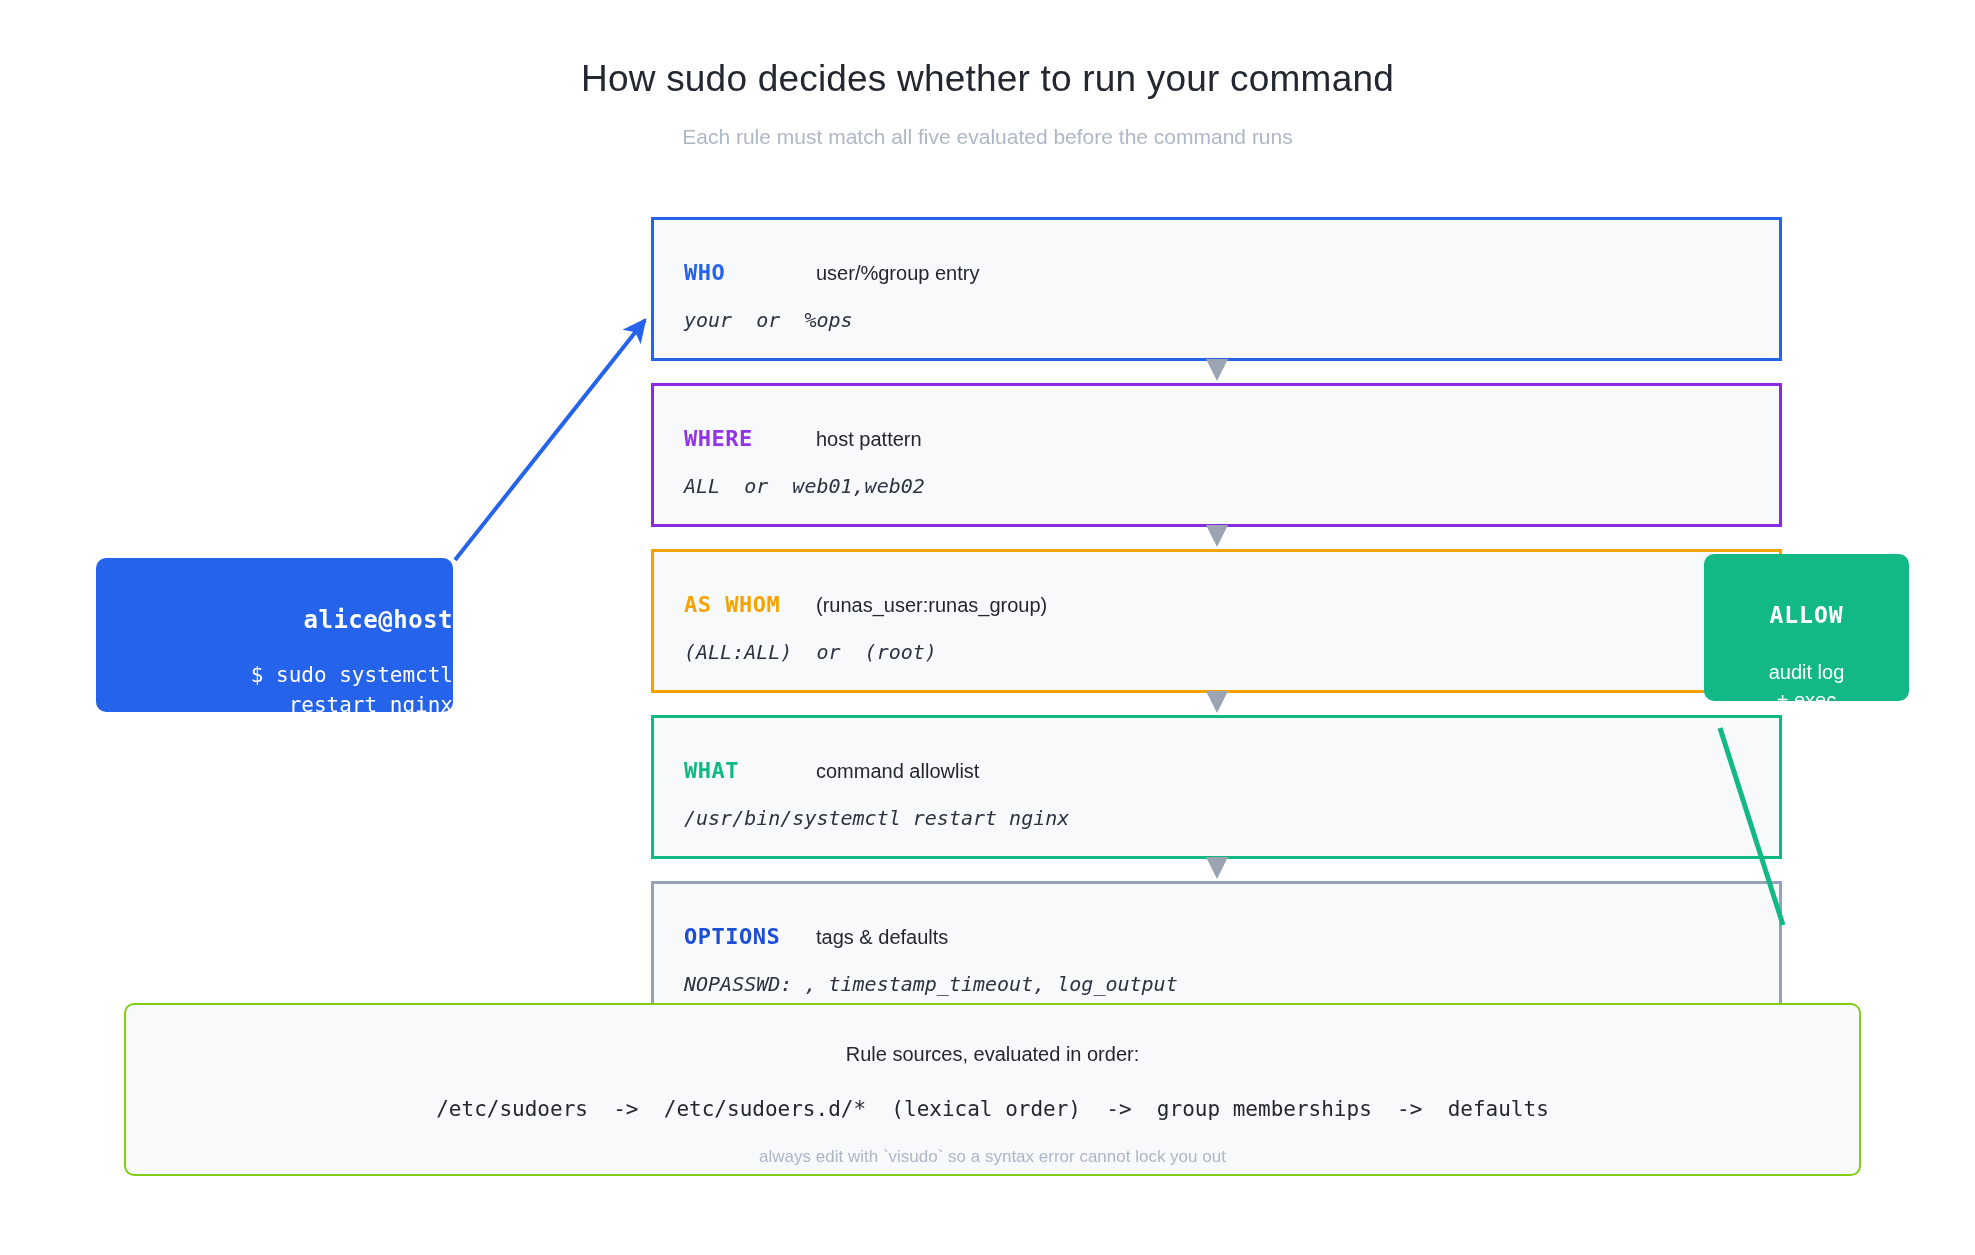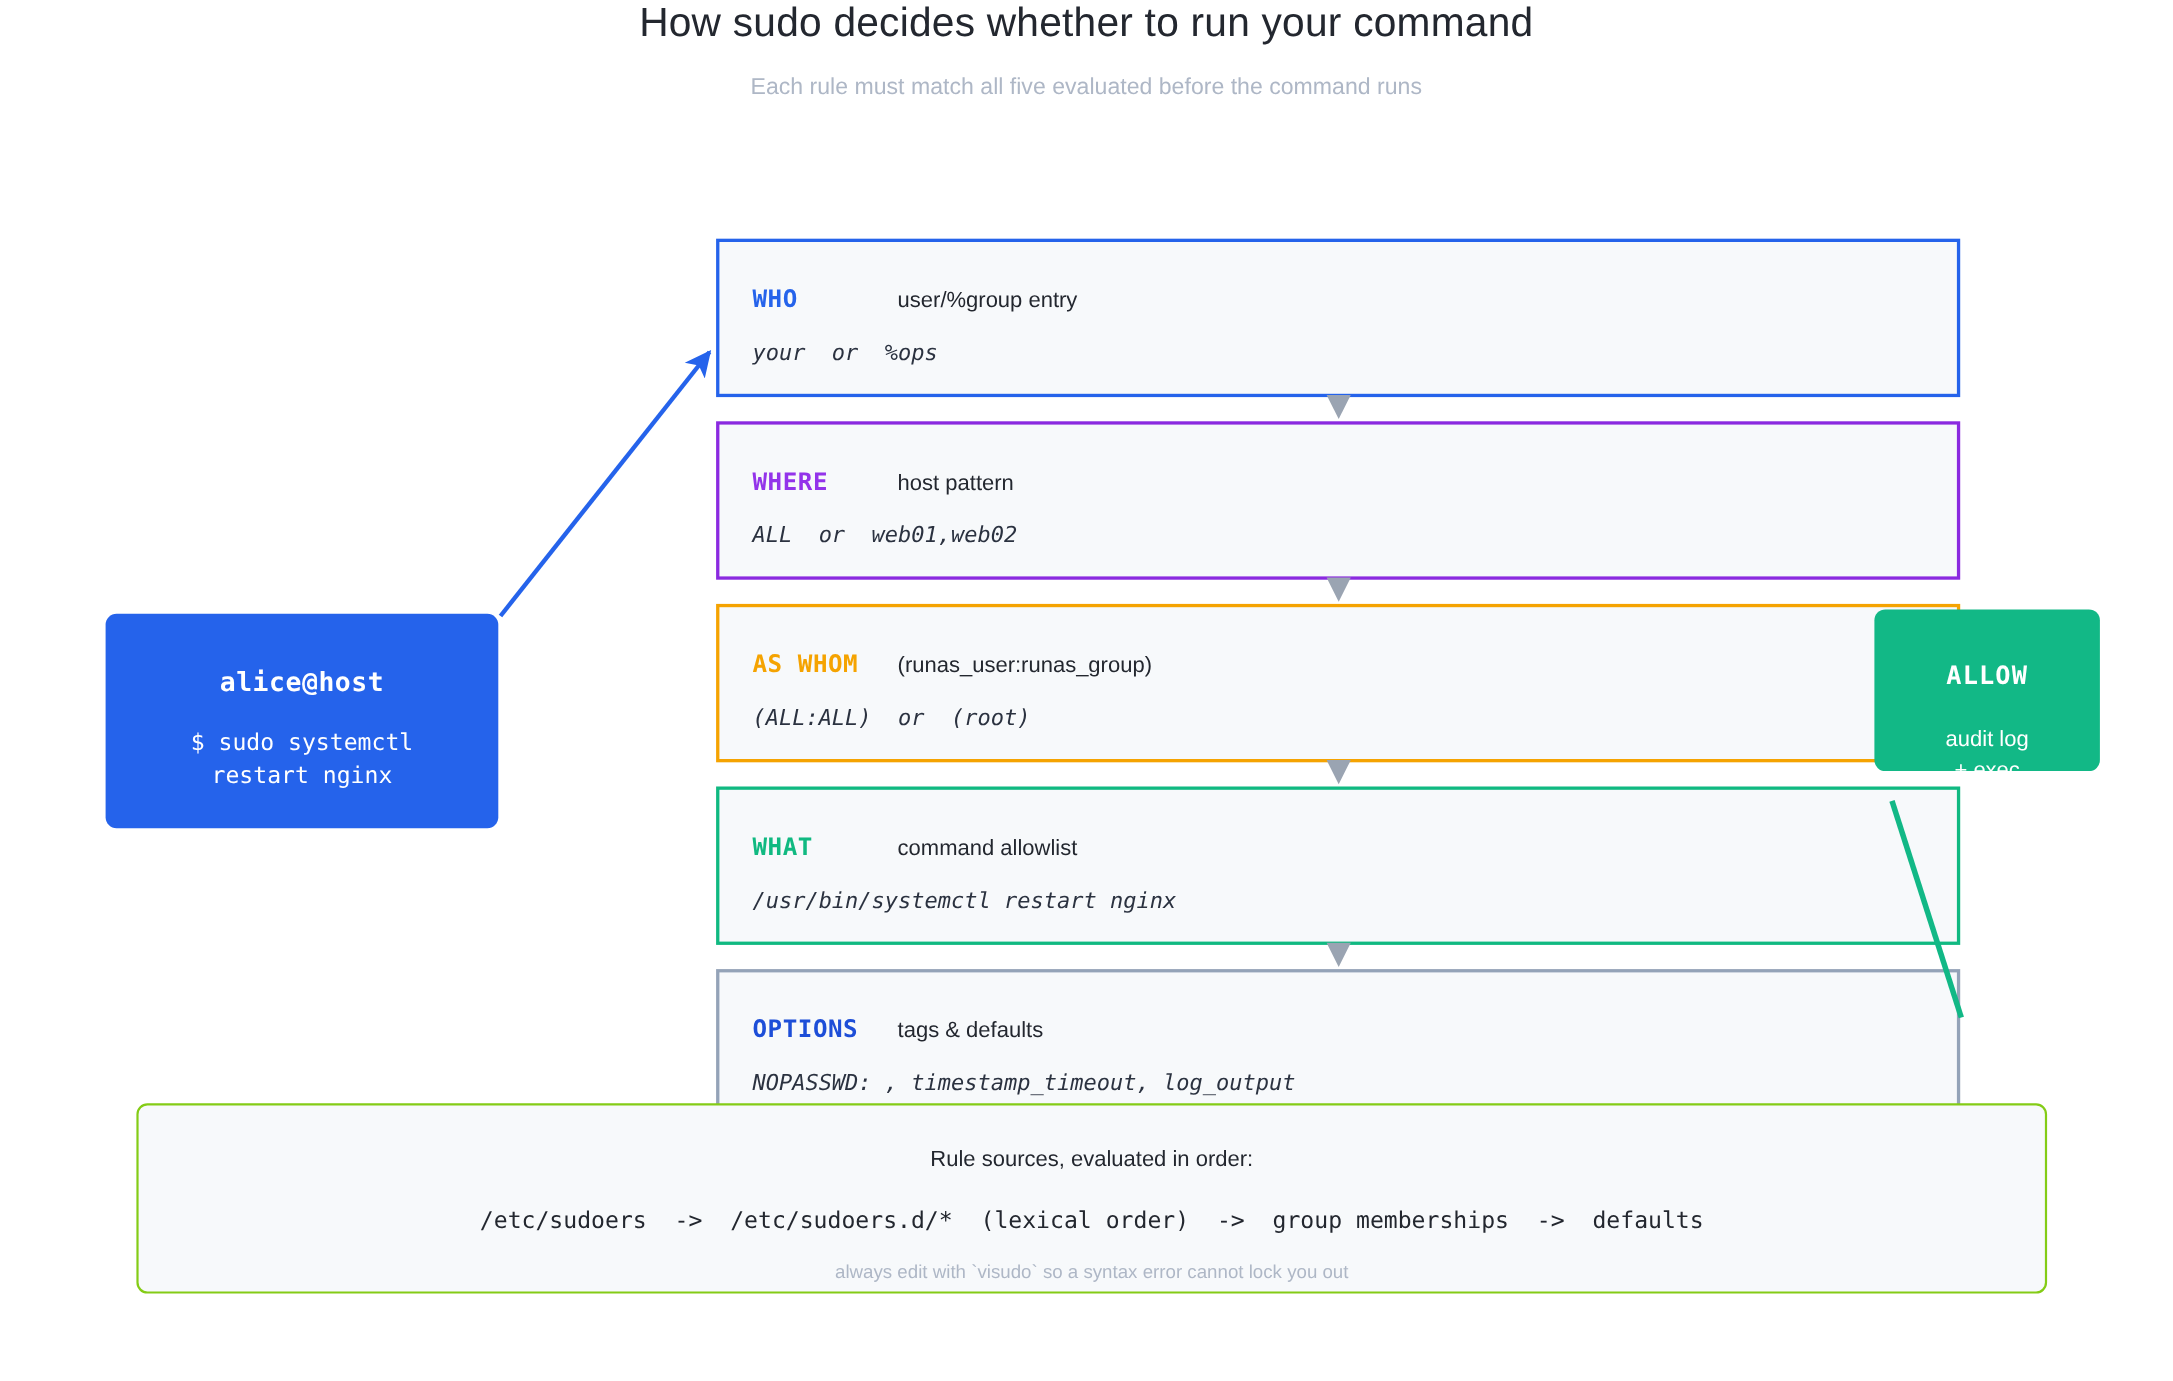--- a/index.html
+++ b/index.html
@@ -19,20 +19,21 @@
   
   #header {
     position: absolute;
     left: 0;
     top: 0;
     width: 1975px;
     text-align: center;
   }
   #page-title {
     margin: 0;
+    padding-top: 58px;
     font-size: 37px;
     font-weight: 400;
     letter-spacing: 0.2px;
     color: #23272f;
   }
   #page-subtitle {
     margin: 0;
     padding-top: 25px;
     font-size: 21px;
     font-weight: 400;
@@ -110,25 +111,25 @@
     border-right: 11px solid transparent;
     border-top: 22px solid #9aa4b2;
   }
 
   
   #actor-box {
     position: absolute;
     left: 96px;
     top: 558px;
     width: 357px;
-    height: 195px;
+    height: 154px;
     background: #2563eb;
     border-radius: 10px;
     color: #ffffff;
-    text-align: center;
+    text-align: right;
     box-sizing: border-box;
   }
   #actor-title {
     font-family: "DejaVu Sans Mono", "Liberation Mono", monospace;
     font-size: 24px;
     font-weight: 700;
     padding-top: 48px;
     letter-spacing: 0.5px;
   }
   #actor-cmd {

